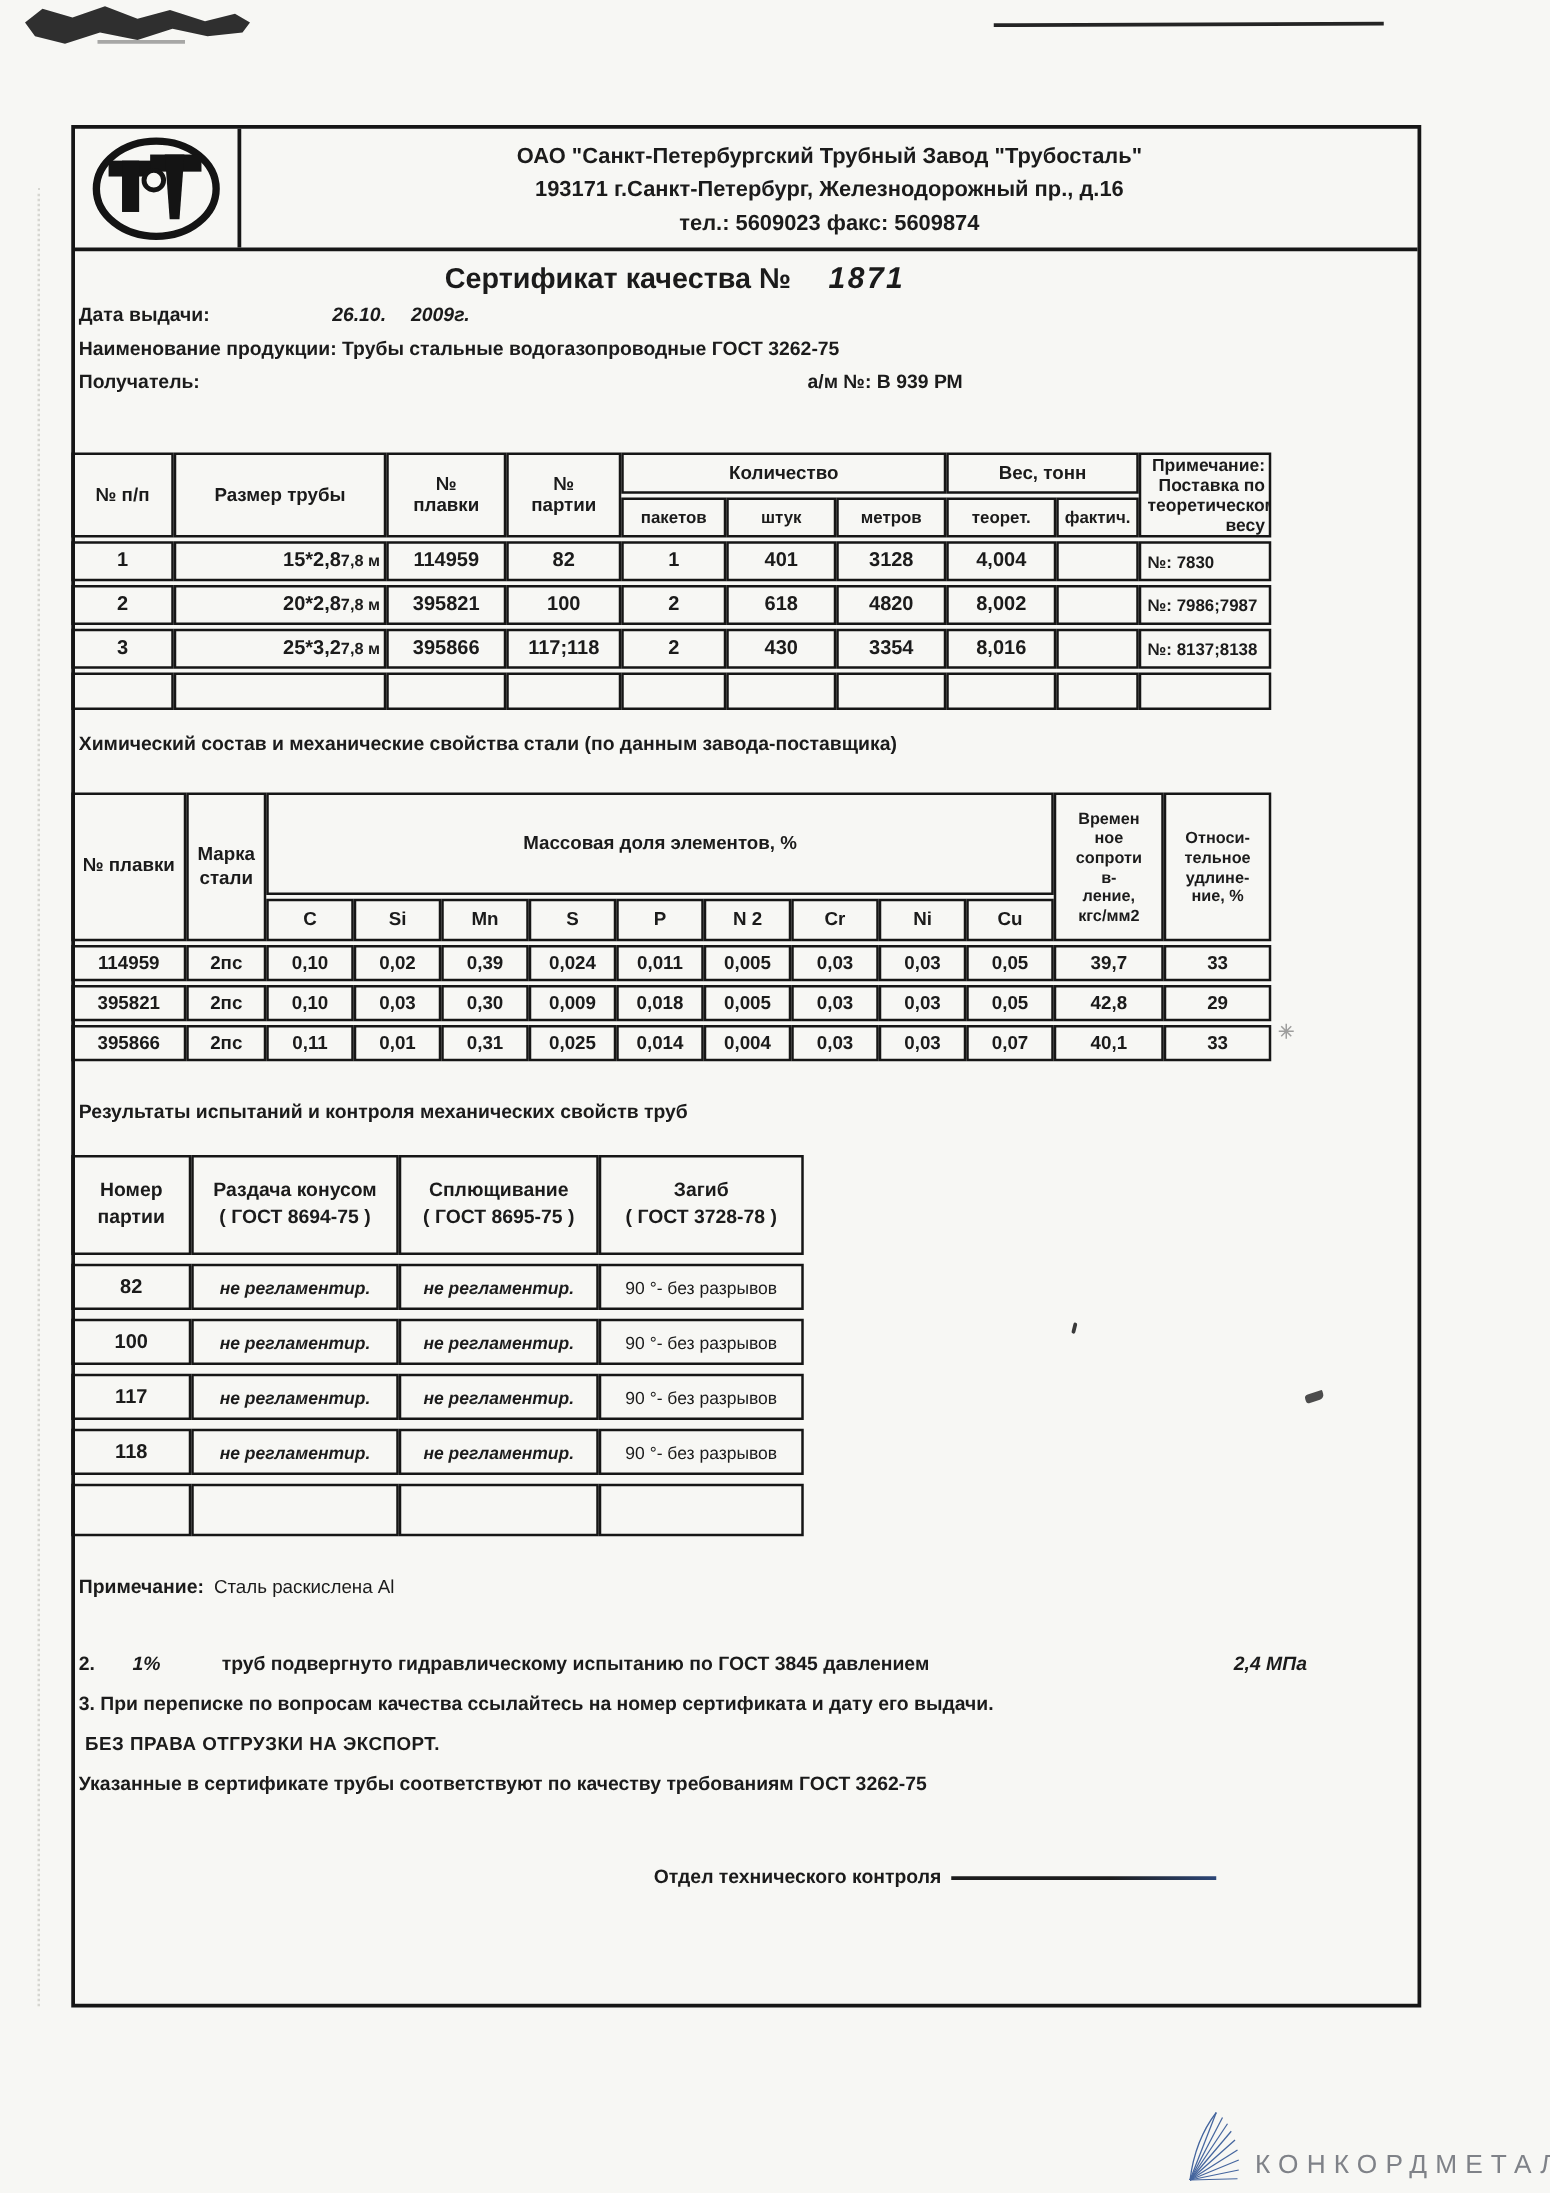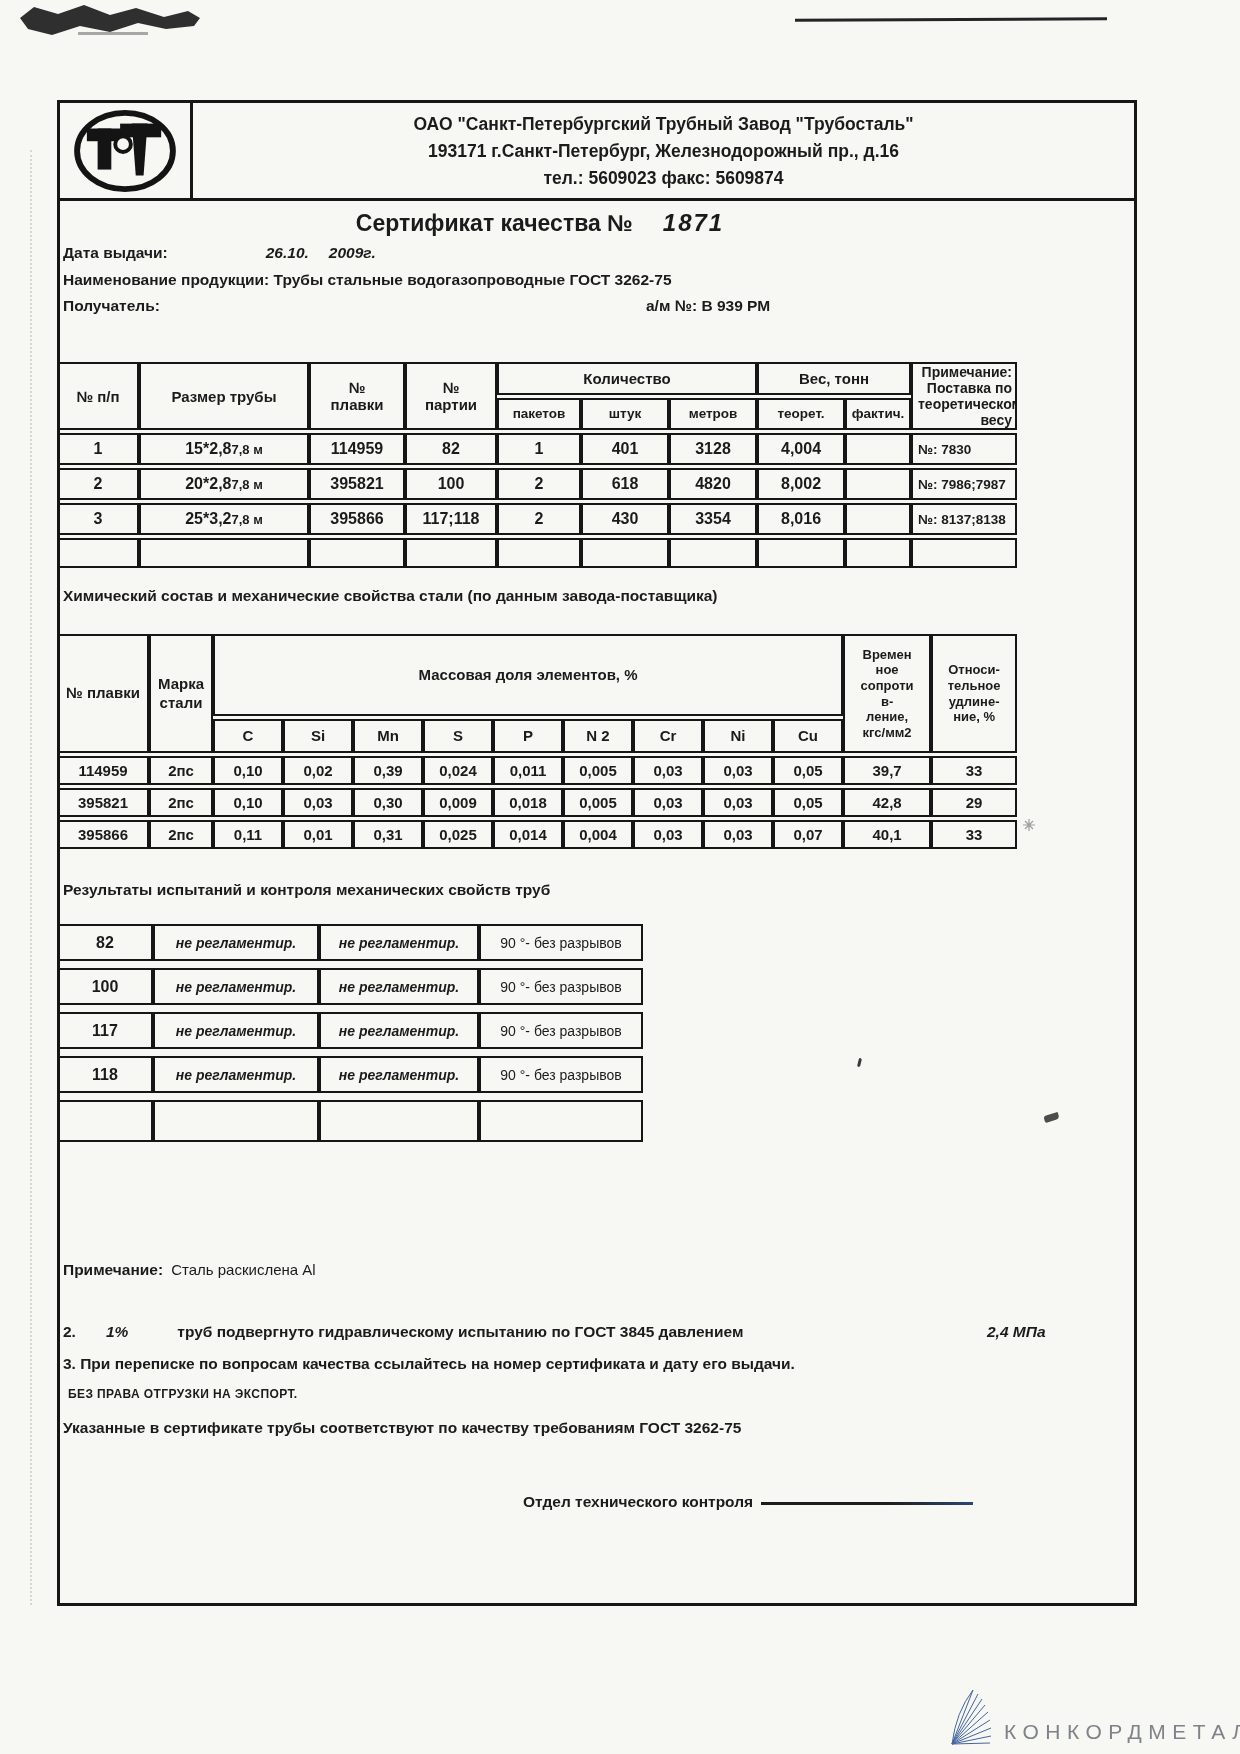--- a/index.html
+++ b/index.html
@@ -37,21 +37,21 @@
   th{font-weight:bold;}
   .pre{white-space:pre-line;}
   
   .t1-wrap{top:256px;left:-3px;}
   .t1{width:960px;font-size:15px;}
   .t1 th{font-size:15px;line-height:1.15;text-align:center;vertical-align:middle;}
   .t1 td{height:28px;text-align:center;font-weight:bold;font-size:16px;}
   .t1 .h1{height:30px;}
   .t1 .note-h{text-align:right;font-size:14px;padding-left:5px;}
   .t1 td.note-c{text-align:left;font-size:13.5px;padding-left:5px;}
-  .t1 .sizecell{display:flex;justify-content:center;align-items:baseline;}
+  .t1 .sizecell{display:flex;justify-content:flex-end;align-items:baseline;}
   .t1 .lensub{font-size:13px;}
   .t1 .small-h{font-size:13.5px;}
   .t1 .empty-r td{height:26px;}
   
   .chem-title{top:484px;left:3px;}
   .chem-wrap{top:528px;left:-3px;}
   .t2{width:960px;}
   .t2 th{font-size:15px;text-align:center;vertical-align:middle;line-height:1.25;}
   .t2 .bigrow th{height:78px;}
   .t2 .el-row th{height:30px;}
@@ -67,21 +67,21 @@
   .t3 .reg-c{font-style:italic;font-weight:700;}
   .t3 .bend-c{font-weight:normal;}
   .t3 .empty-r td{height:38px;}
   
   .notes-line{left:3px;font-size:15.5px;font-weight:bold;}
   .note-steel{top:1158px;}
   .note-steel .steel-txt{font-weight:400;margin-left:8px;font-size:15px;}
   .note1{top:1190px;}
   .note2{top:1220px;width:1060px;}
   .note3{top:1252px;}
-  .note-export{top:1284px;left:8px;font-size:12px;letter-spacing:.4px;}
+  .note-export{top:1284px;left:8px;font-size:15px;letter-spacing:.4px;}
   .note-conformity{top:1316px;font-weight:bold;}
   .pct{font-style:italic;}
   .n1-pct{margin:0 10px 0 8px;}
   .n2-pct{margin:0 0 0 30px;}
   .n2-txt{margin-left:49px;}
   .n2-val{position:absolute;left:924px;top:0;font-style:italic;}
   .qc-row{top:1390px;left:463px;font-size:15.5px;font-weight:bold;}
   .sig-line{display:inline-block;width:212px;height:3px;margin-left:8px;vertical-align:2px;
             background:linear-gradient(90deg,#1d1d1d 60%,#2c4677);}
   
@@ -346,20 +346,30 @@
 
   <div class="abs tests-wrap">
     <table class="t3">
       <colgroup>
           <col style="width:96px">
           <col style="width:166px">
           <col style="width:160px">
           <col style="width:164px">
         </colgroup>
       <tbody>
+          <tr>
+        <th class="pre">Номер
+партии</th>
+        <th class="pre">Раздача конусом
+( ГОСТ 8694-75 )</th>
+        <th class="pre">Сплющивание
+( ГОСТ 8695-75 )</th>
+        <th class="pre">Загиб
+( ГОСТ 3728-78 )</th>
+      </tr>
       <tr>
         <td class="batch-c">82</td>
         <td class="reg-c">не регламентир.</td>
         <td class="reg-c">не регламентир.</td>
         <td class="bend-c">90 °- без разрывов</td>
       </tr>
       <tr>
         <td class="batch-c">100</td>
         <td class="reg-c">не регламентир.</td>
         <td class="reg-c">не регламентир.</td>

